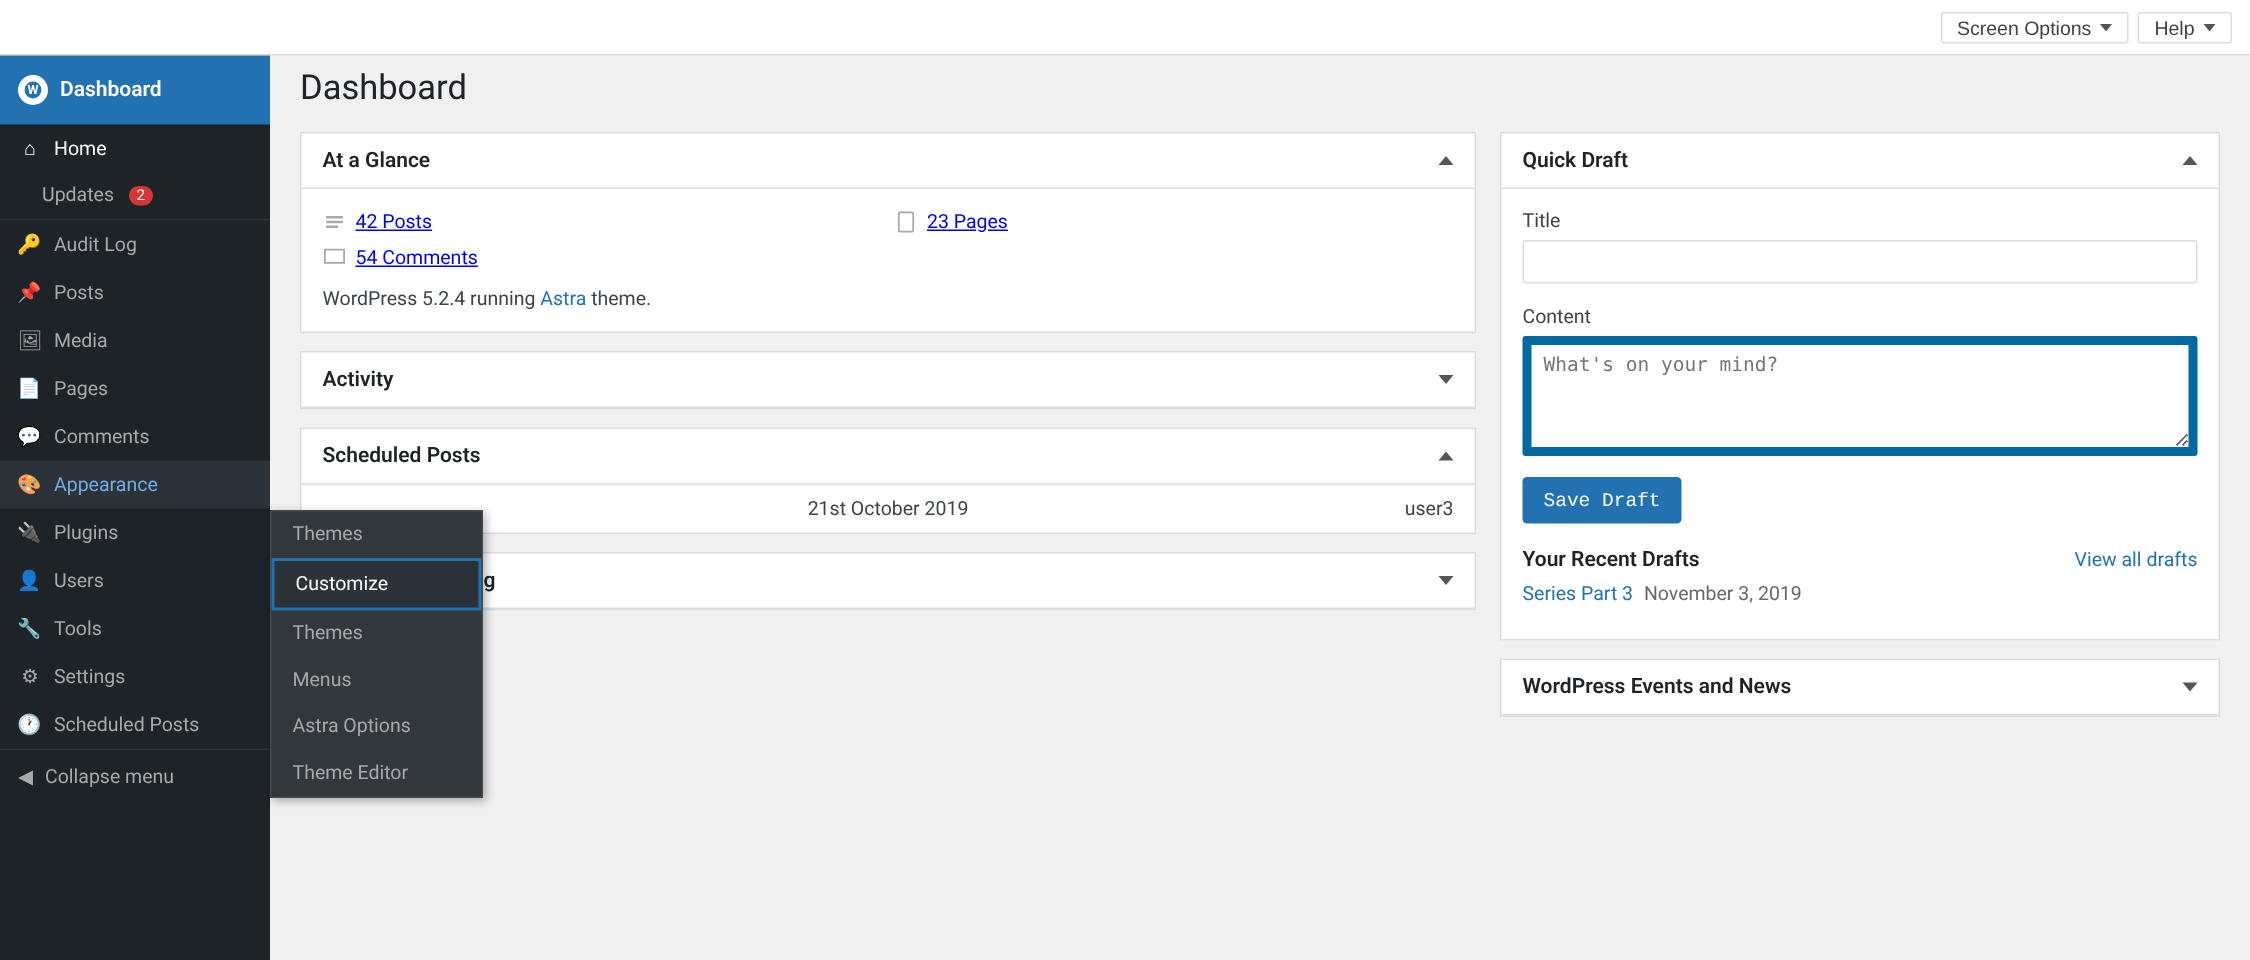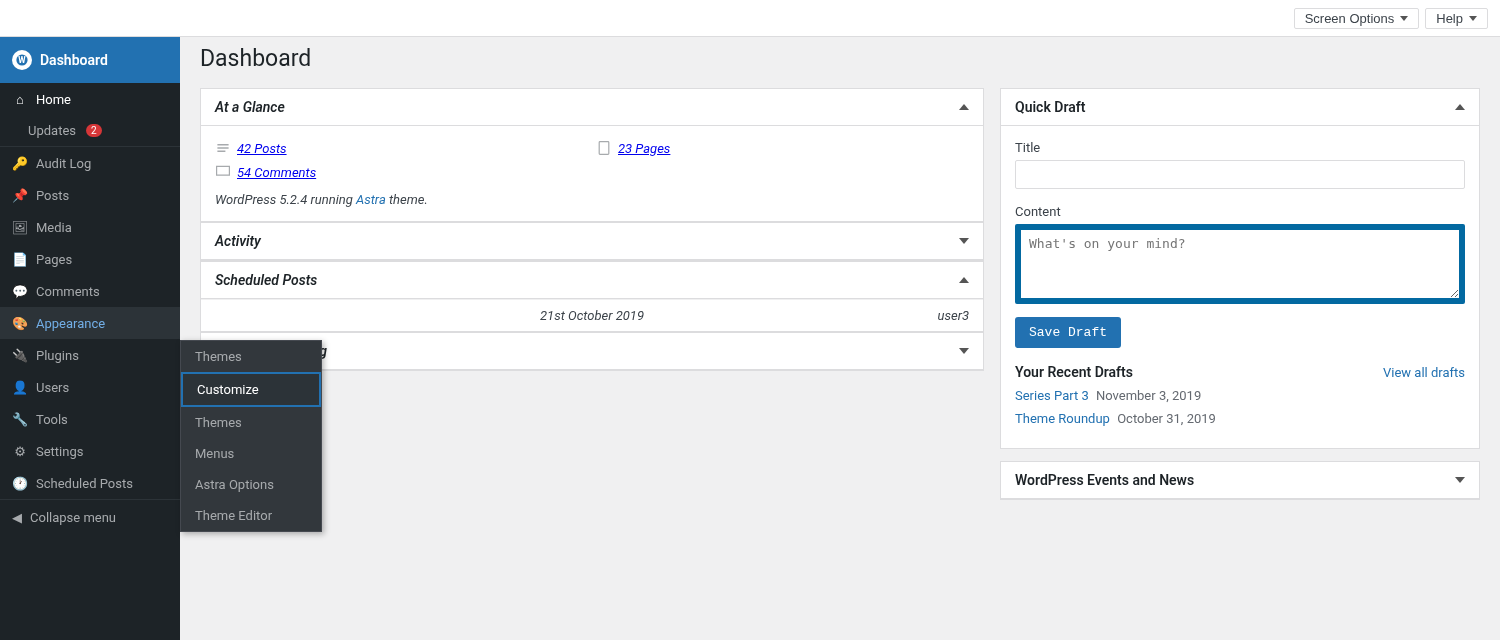--- a/index.html
+++ b/index.html
@@ -30,21 +30,21 @@
     .submenu { background: #32373c; position: absolute; left: 180px; top: 340px; width: 142px; z-index: 100; border: 1px solid #454950; box-shadow: 2px 2px 6px rgba(0,0,0,0.3); }
     .submenu-item { display: block; padding: 8px 14px; color: #a7aaad; cursor: pointer; font-size: 13px; text-decoration: none; }
     .submenu-item.active { color: #fff; background: #2c3338; border: 2px solid #2271b1; }
 
     
     #main { flex: 1; overflow-y: auto; padding: 0; }
     #main-inner { display: flex; gap: 16px; padding: 16px 20px; }
     .page-title { padding: 8px 20px 0; font-size: 23px; font-weight: 400; color: #1d2327; }
 
     
-    .col-left { flex: 1; display: flex; flex-direction: column; gap: 0; font-style: italic; }
+    .col-left { flex: 1; display: flex; flex-direction: column; gap: 12px; }
     .col-right { width: 480px; flex-shrink: 0; display: flex; flex-direction: column; gap: 12px; }
 
     
     .widget { background: #fff; border: 1px solid #dcdcde; border-radius: 0; }
     .widget-header { display: flex; align-items: center; justify-content: space-between; padding: 10px 14px; border-bottom: 1px solid #dcdcde; font-size: 14px; font-weight: 600; color: #1d2327; }
     .widget-body { padding: 14px; }
     .chevron-icon { width: 0; height: 0; border-left: 5px solid transparent; border-right: 5px solid transparent; border-bottom: 6px solid #555; cursor: pointer; }
     .chevron-icon.down { border-top: 6px solid #555; border-bottom: none; }
 
     
@@ -272,24 +272,20 @@
 
             <div class="recent-drafts-header">
               <span class="recent-drafts-title">Your Recent Drafts</span>
               <a href="#" class="view-all-link">View all drafts</a>
             </div>
 
             <div class="draft-item">
               <a href="#">Series Part 3</a>
               <span class="draft-date">November 3, 2019</span>
             </div>
-            <div class="draft-item">
-              <a href="#">Theme Roundup</a>
-              <span class="draft-date">October 31, 2019</span>
-            </div>
           </div>
         </div>
 
         <div class="widget">
           <div class="widget-header">
             <span>WordPress Events and News</span>
             <span class="chevron-icon down"></span>
           </div>
         </div>
 

